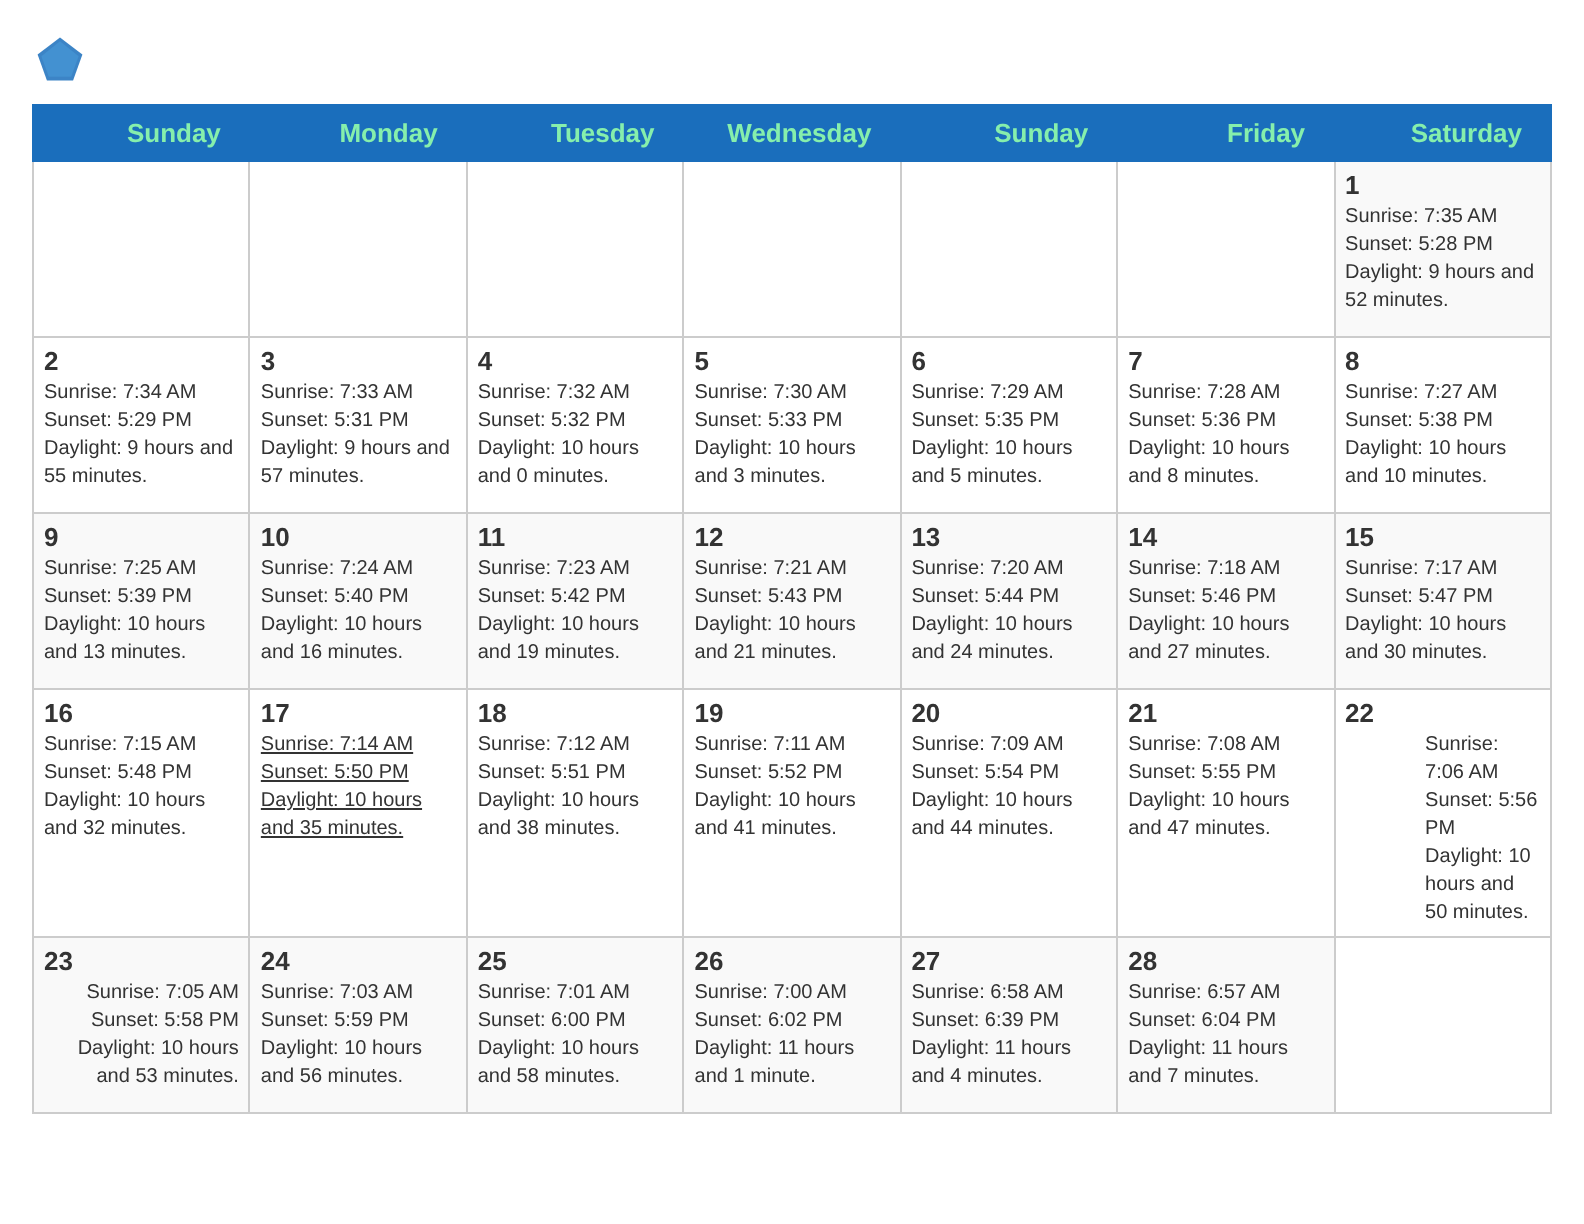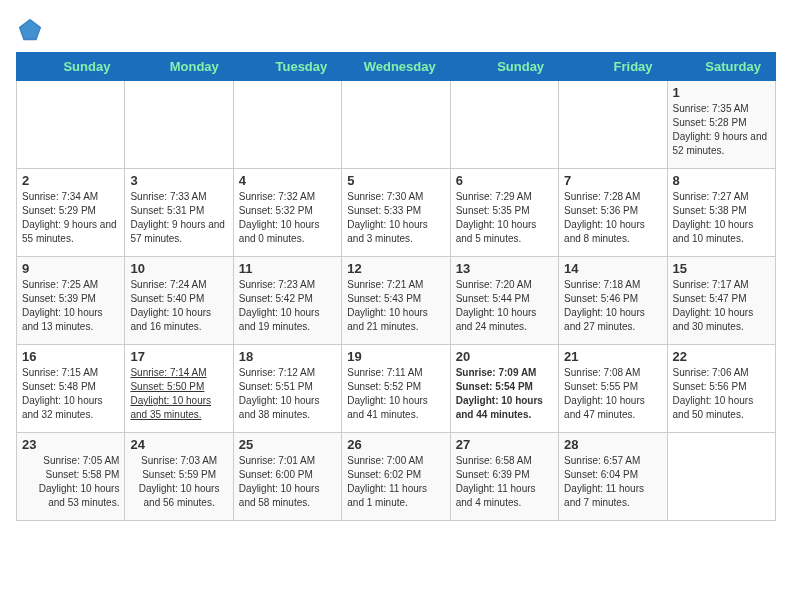--- a/index.html
+++ b/index.html
@@ -232,47 +232,47 @@
 Daylight: 10 hours and 38 minutes.</div>
         </td>
         <td>
           <span class="day-num">19</span>
           <div class="day-info" style="white-space: pre-line;">Sunrise: 7:11 AM
 Sunset: 5:52 PM
 Daylight: 10 hours and 41 minutes.</div>
         </td>
         <td>
           <span class="day-num">20</span>
-          <div class="day-info" style="white-space: pre-line; font-weight: bold;">Sunrise: 7:09 AM
+          <div class="day-info" style="white-space: pre-line;">Sunrise: 7:09 AM
 Sunset: 5:54 PM
 Daylight: 10 hours and 44 minutes.</div>
         </td>
         <td>
           <span class="day-num">21</span>
           <div class="day-info" style="white-space: pre-line;">Sunrise: 7:08 AM
 Sunset: 5:55 PM
 Daylight: 10 hours and 47 minutes.</div>
         </td>
         <td>
           <span class="day-num">22</span>
-          <div class="day-info" style="white-space: pre-line;">Sunrise: 7:06 AM
+          <div class="day-info" style="white-space: pre-line; margin-left: 40px;">Sunrise: 7:06 AM
 Sunset: 5:56 PM
 Daylight: 10 hours and 50 minutes.</div>
         </td>
       </tr>
       <tr>
         <td>
           <span class="day-num">23</span>
           <div class="day-info" style="white-space: pre-line; text-align: right;">Sunrise: 7:05 AM
 Sunset: 5:58 PM
 Daylight: 10 hours and 53 minutes.</div>
         </td>
         <td>
           <span class="day-num">24</span>
-          <div class="day-info" style="white-space: pre-line; text-align: center;">Sunrise: 7:03 AM
+          <div class="day-info" style="white-space: pre-line;">Sunrise: 7:03 AM
 Sunset: 5:59 PM
 Daylight: 10 hours and 56 minutes.</div>
         </td>
         <td>
           <span class="day-num">25</span>
           <div class="day-info" style="white-space: pre-line;">Sunrise: 7:01 AM
 Sunset: 6:00 PM
 Daylight: 10 hours and 58 minutes.</div>
         </td>
         <td>

